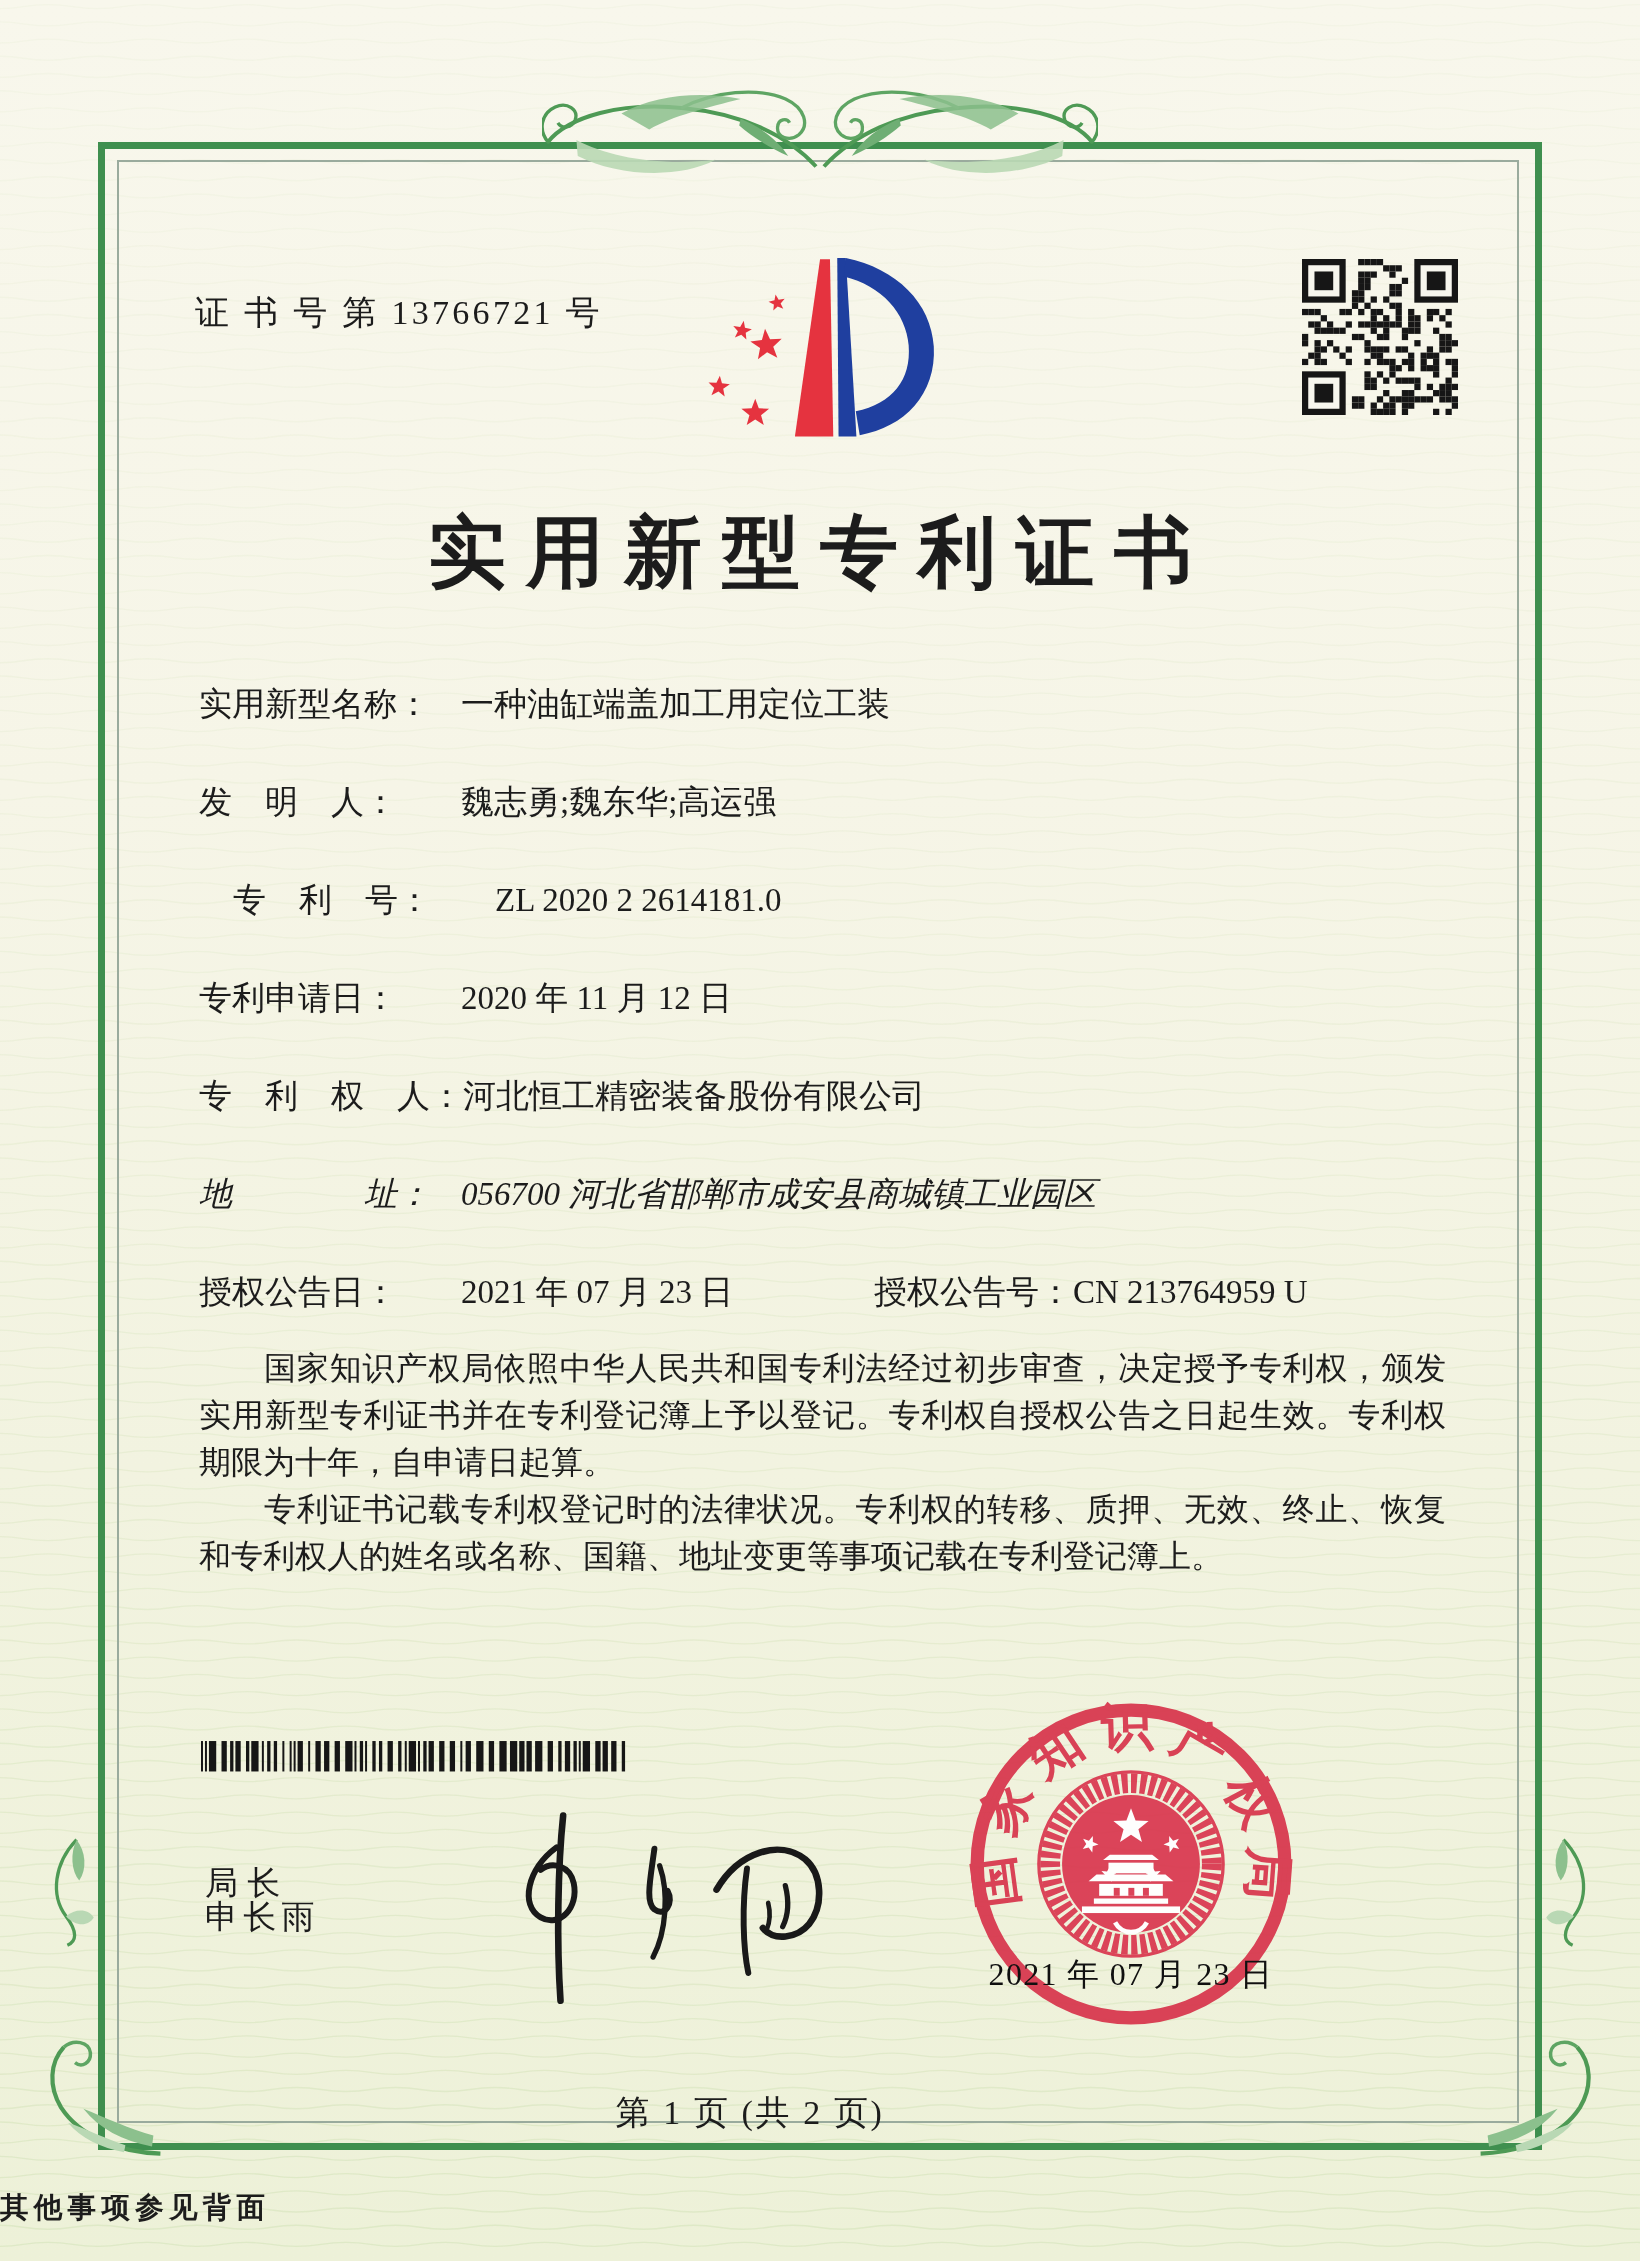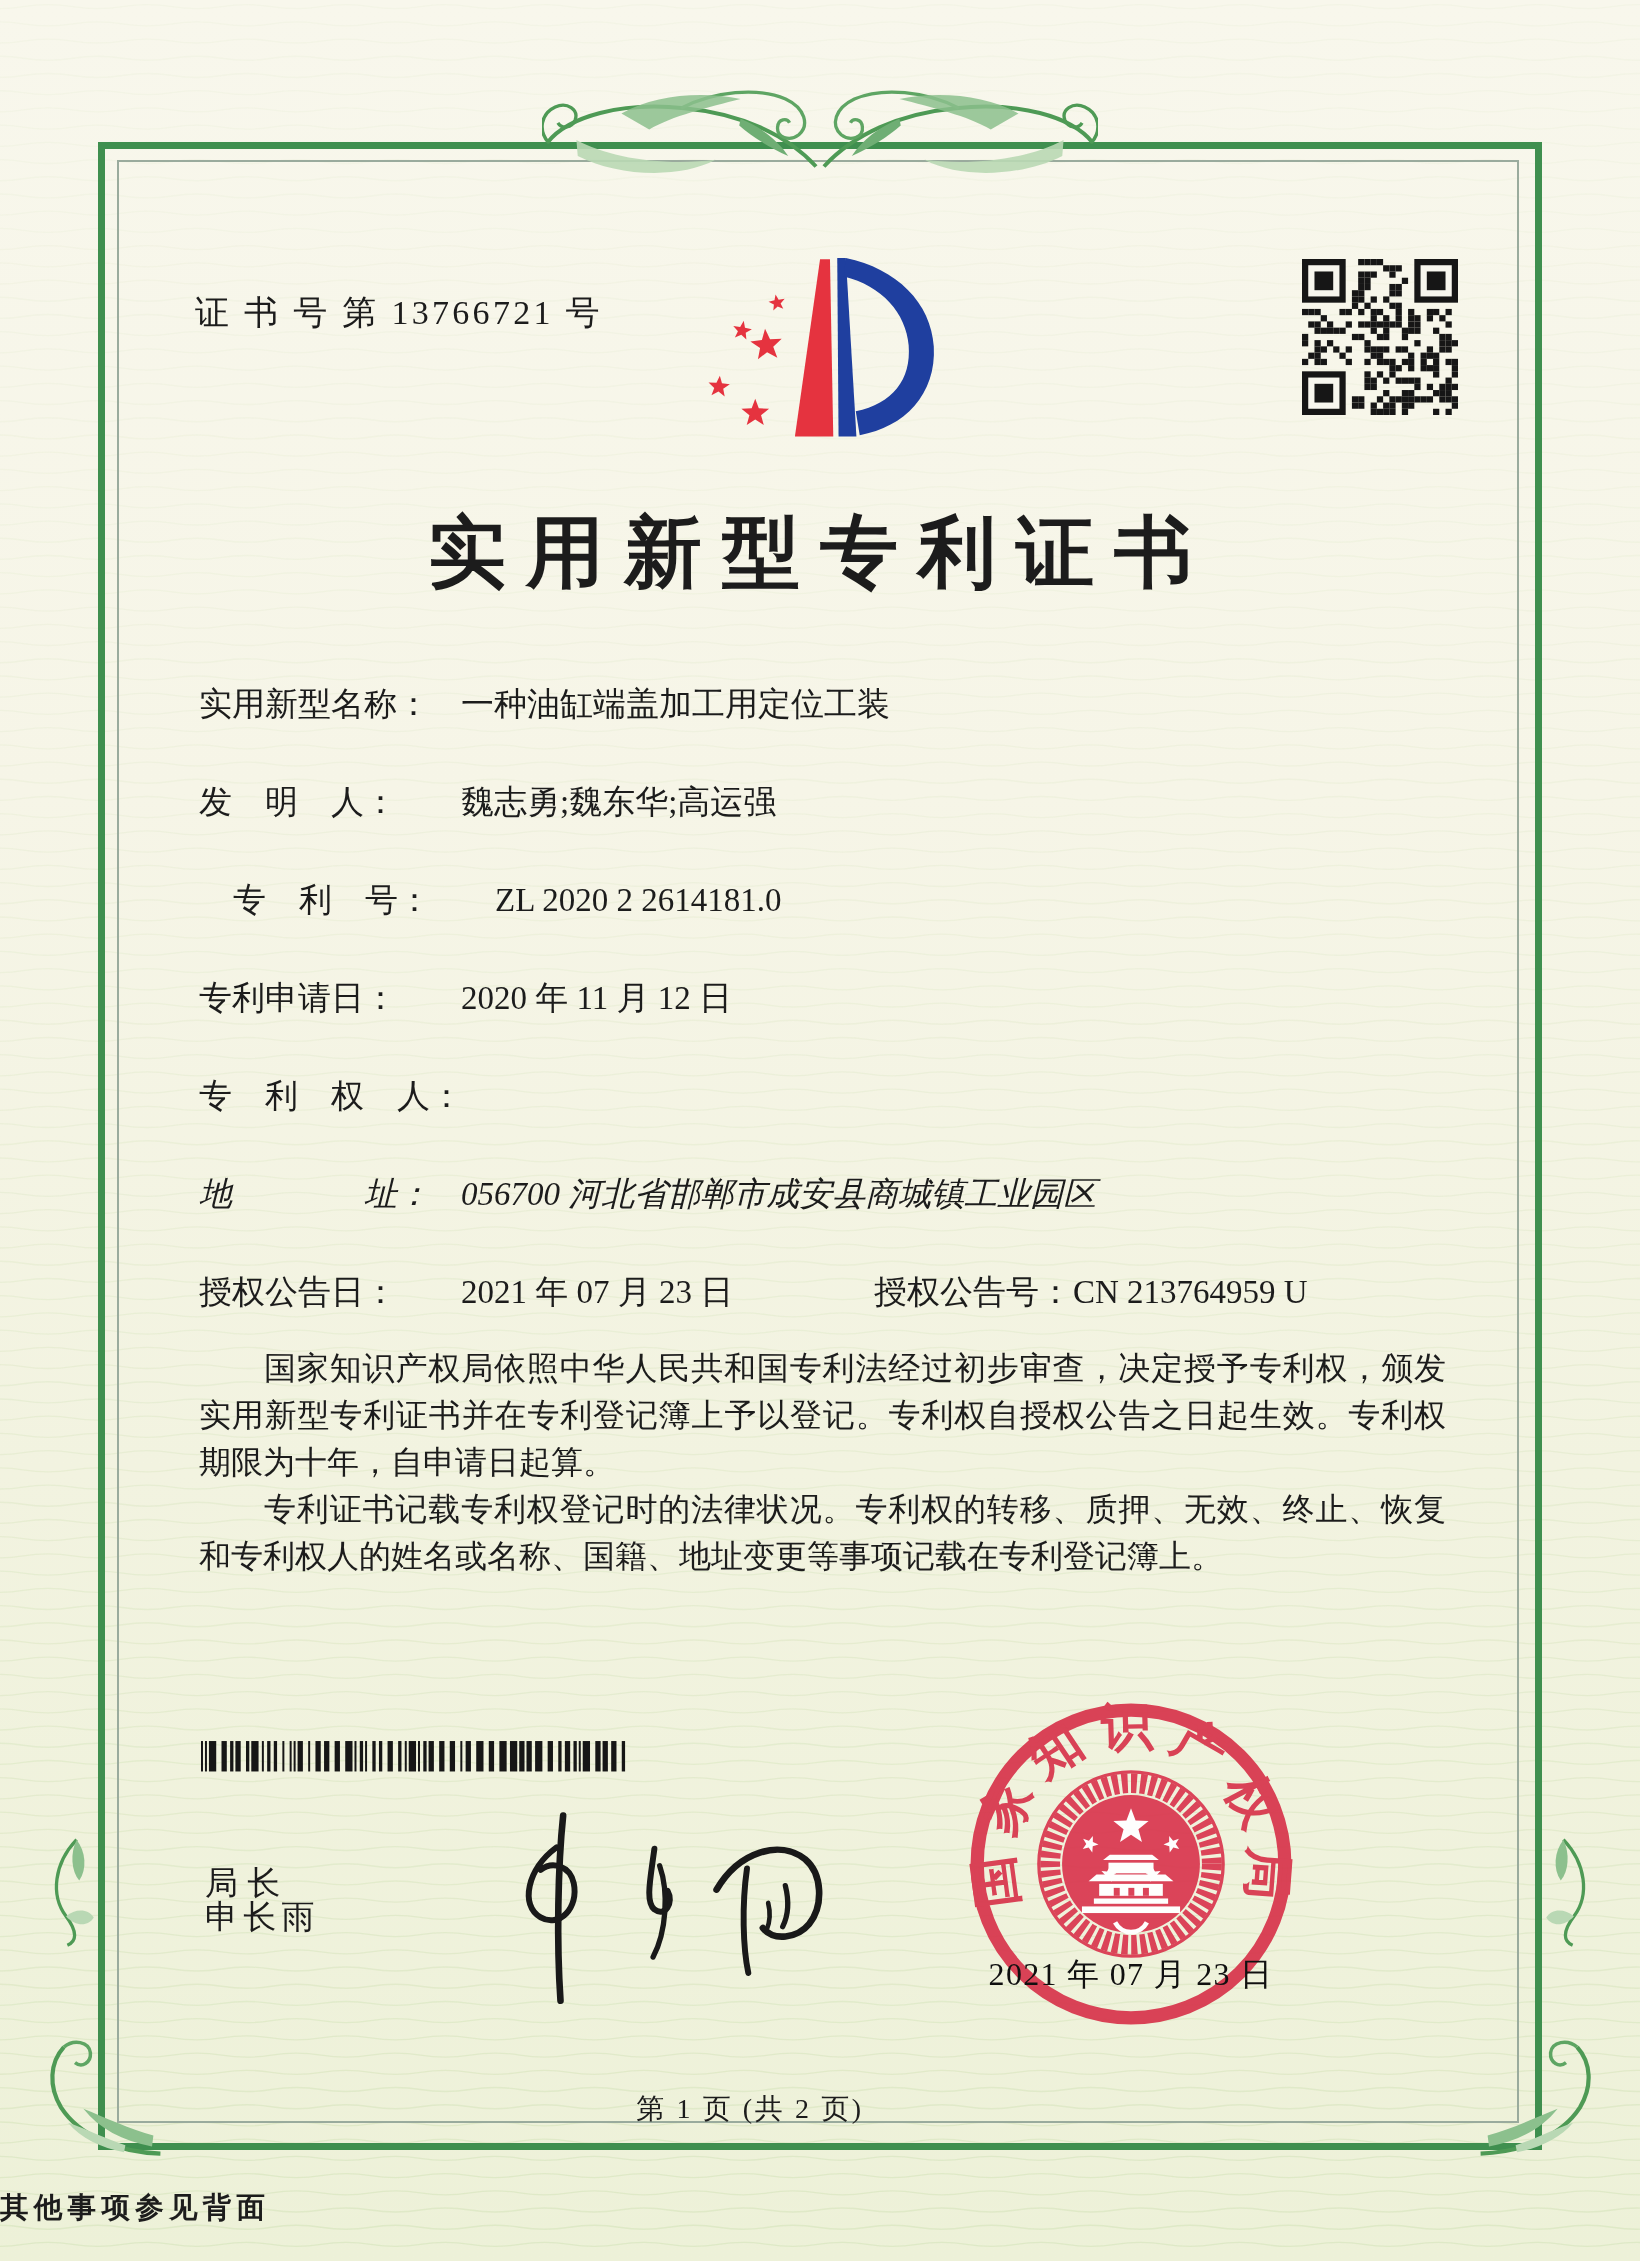--- a/index.html
+++ b/index.html
@@ -25,21 +25,21 @@
   .grant-b{left:874px;top:1271px;}
   .grant-b .lbl{min-width:199px;}
   .body-text{left:199px;top:1345px;width:1247px;font-size:32px;line-height:47px;text-align:justify;z-index:3;}
   .body-text p{margin:0;text-indent:65px;}
   #barcode{left:201px;top:1741px;z-index:4;}
   .director-title{left:205px;top:1861px;font-size:33px;letter-spacing:9.3px;z-index:4;}
   .director-name{left:205px;top:1895px;font-size:33px;letter-spacing:5.3px;z-index:4;}
   #signature{left:457px;top:1805px;z-index:6;}
   #seal{left:952px;top:1685px;z-index:5;opacity:.95;}
   .seal-date{left:952px;top:1953px;width:358px;text-align:center;font-size:32px;letter-spacing:1.3px;z-index:6;color:#101010;}
-  .page-indicator{left:0;top:2090px;width:1500px;text-align:center;font-size:28px;letter-spacing:2.6px;z-index:3;}
+  .page-indicator{left:0;top:2090px;width:1500px;text-align:center;font-size:34px;letter-spacing:2.6px;z-index:3;}
   .back-note{left:0;top:2189px;width:1640px;text-align:left;font-size:28.5px;letter-spacing:5.3px;z-index:3;font-weight:bold;}
 </style>
 </head>
 <body>
 
 <div id="page">
 
   <svg id="watermark" class="abs" width="1640" height="2261" viewBox="0 0 2477 3415">
       <path d="M -40 10 q 37.5 6 75 0 q 37.5 -6 75 0 q 37.5 6 75 0 q 37.5 -6 75 0 q 37.5 6 75 0 q 37.5 -6 75 0 q 37.5 6 75 0 q 37.5 -6 75 0 q 37.5 6 75 0 q 37.5 -6 75 0 q 37.5 6 75 0 q 37.5 -6 75 0 q 37.5 6 75 0 q 37.5 -6 75 0 q 37.5 6 75 0 q 37.5 -6 75 0 q 37.5 6 75 0 q 37.5 -6 75 0 q 37.5 6 75 0 q 37.5 -6 75 0 q 37.5 6 75 0 q 37.5 -6 75 0 q 37.5 6 75 0 q 37.5 -6 75 0 q 37.5 6 75 0 q 37.5 -6 75 0 q 37.5 6 75 0 q 37.5 -6 75 0 q 37.5 6 75 0 q 37.5 -6 75 0 q 37.5 6 75 0 q 37.5 -6 75 0 q 37.5 6 75 0 q 37.5 -6 75 0 q 37.5 6 75 0 q 37.5 -6 75 0" fill="none" stroke="#cfe0b4" stroke-width="2" opacity="0.100"></path>
       <path d="M -40 36 q 37.5 -6 75 0 q 37.5 6 75 0 q 37.5 -6 75 0 q 37.5 6 75 0 q 37.5 -6 75 0 q 37.5 6 75 0 q 37.5 -6 75 0 q 37.5 6 75 0 q 37.5 -6 75 0 q 37.5 6 75 0 q 37.5 -6 75 0 q 37.5 6 75 0 q 37.5 -6 75 0 q 37.5 6 75 0 q 37.5 -6 75 0 q 37.5 6 75 0 q 37.5 -6 75 0 q 37.5 6 75 0 q 37.5 -6 75 0 q 37.5 6 75 0 q 37.5 -6 75 0 q 37.5 6 75 0 q 37.5 -6 75 0 q 37.5 6 75 0 q 37.5 -6 75 0 q 37.5 6 75 0 q 37.5 -6 75 0 q 37.5 6 75 0 q 37.5 -6 75 0 q 37.5 6 75 0 q 37.5 -6 75 0 q 37.5 6 75 0 q 37.5 -6 75 0 q 37.5 6 75 0 q 37.5 -6 75 0 q 37.5 6 75 0" fill="none" stroke="#cfe0b4" stroke-width="2" opacity="0.100"></path>
@@ -431,21 +431,21 @@
       <rect x="9.44" y="179.35999999999999" width="47.199999999999996" height="47.199999999999996" fill="#f7f6ee"></rect>
       <rect x="18.88" y="188.79999999999998" width="28.32" height="28.32" fill="#161616"></rect>
     </svg>
 
   <div class="abs title">实用新型专利证书</div>
 
   <div class="abs row r1"><span class="lbl">实用新型名称：</span><span class="val">一种油缸端盖加工用定位工装</span></div>
   <div class="abs row r2"><span class="lbl">发　明　人：</span><span class="val">魏志勇;魏东华;高运强</span></div>
   <div class="abs row r3"><span class="lbl">专　利　号：</span><span class="val">ZL 2020 2 2614181.0</span></div>
   <div class="abs row r4"><span class="lbl">专利申请日：</span><span class="val">2020 年 11 月 12 日</span></div>
-  <div class="abs row r5"><span class="lbl">专　利　权　人：</span></div>
+  <div class="abs row r5"><span class="lbl">专　利　权　人：</span><span class="val">河北恒工精密装备股份有限公司</span></div>
   <div class="abs row r6"><span class="lbl">地　　　　址：</span><span class="val">056700 河北省邯郸市成安县商城镇工业园区</span></div>
 
   <div class="abs row grant-a"><span class="lbl">授权公告日：</span><span class="val">2021 年 07 月 23 日</span></div>
   <div class="abs row grant-b"><span class="lbl">授权公告号：</span><span class="val">CN 213764959 U</span></div>
 
   <div class="abs body-text">
     <p>国家知识产权局依照中华人民共和国专利法经过初步审查，决定授予专利权，颁发实用新型专利证书并在专利登记簿上予以登记。专利权自授权公告之日起生效。专利权期限为十年，自申请日起算。</p>
     <p>专利证书记载专利权登记时的法律状况。专利权的转移、质押、无效、终止、恢复和专利权人的姓名或名称、国籍、地址变更等事项记载在专利登记簿上。</p>
   </div>
 

